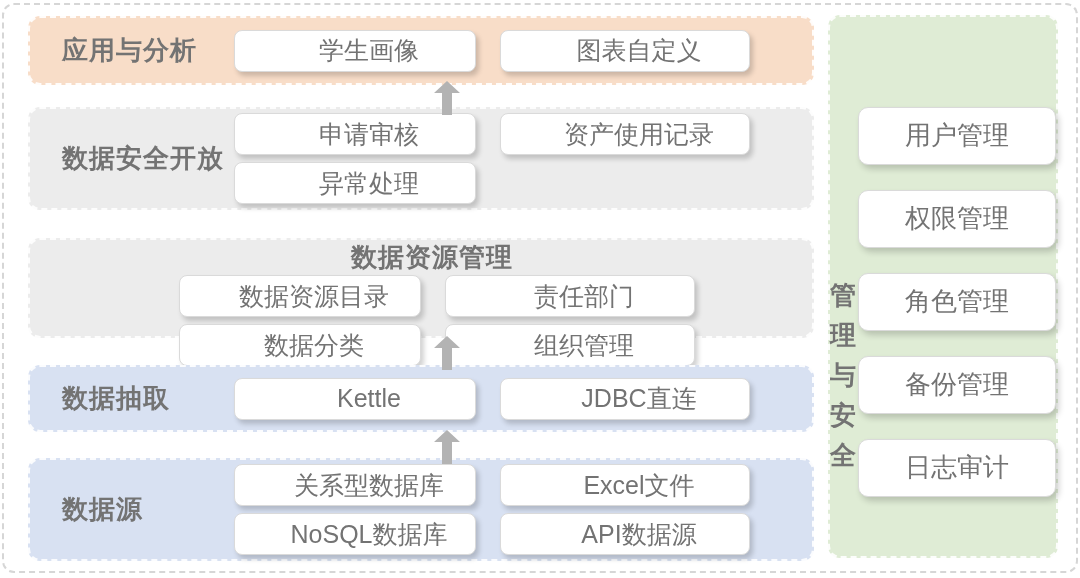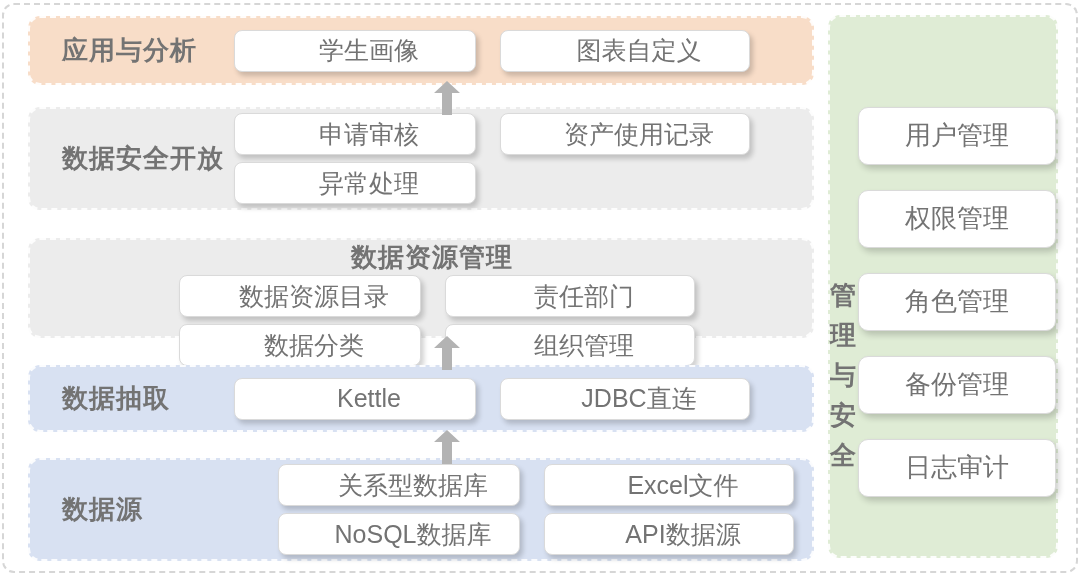--- a/index.html
+++ b/index.html
@@ -25,21 +25,21 @@
     border-radius:12px;
     border:2px dashed rgba(255,255,255,.9);
     box-sizing:border-box;
     display:flex;align-items:center;
     padding-left:32px;
   }
   .b0{top:16px;height:69px;background:#f8ddc8;}
   .b1{top:107px;height:103px;background:#ececec;}
   .b2{top:238px;height:100px;background:#ececec;flex-direction:column;}
   .b3{top:365px;height:67px;background:#d8e1f2;}
-  .b4{top:458px;height:103px;background:#d8e1f2;gap:44px;}
+  .b4{top:458px;height:103px;background:#d8e1f2;}
   .band-label{
     width:172px;flex:none;
     margin:0;
     font-size:26px;font-weight:bold;
     letter-spacing:1px;
     white-space:nowrap;
   }
   .pill-grid{
     display:grid;
     grid-template-columns:242px 250px;

